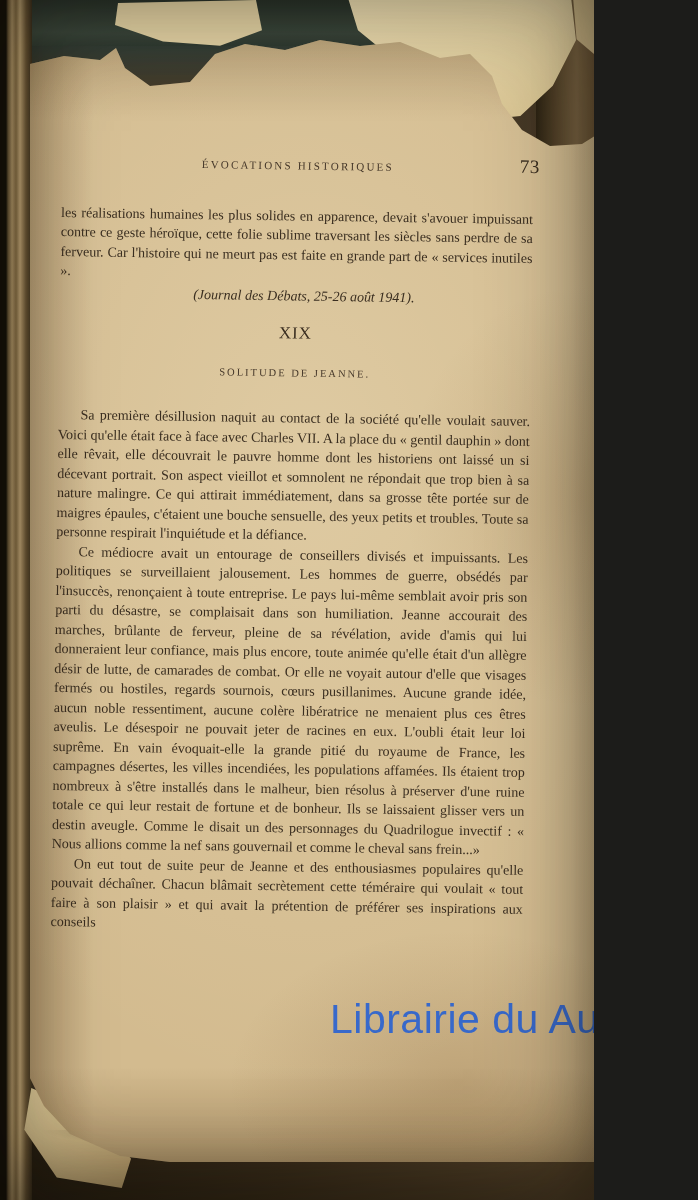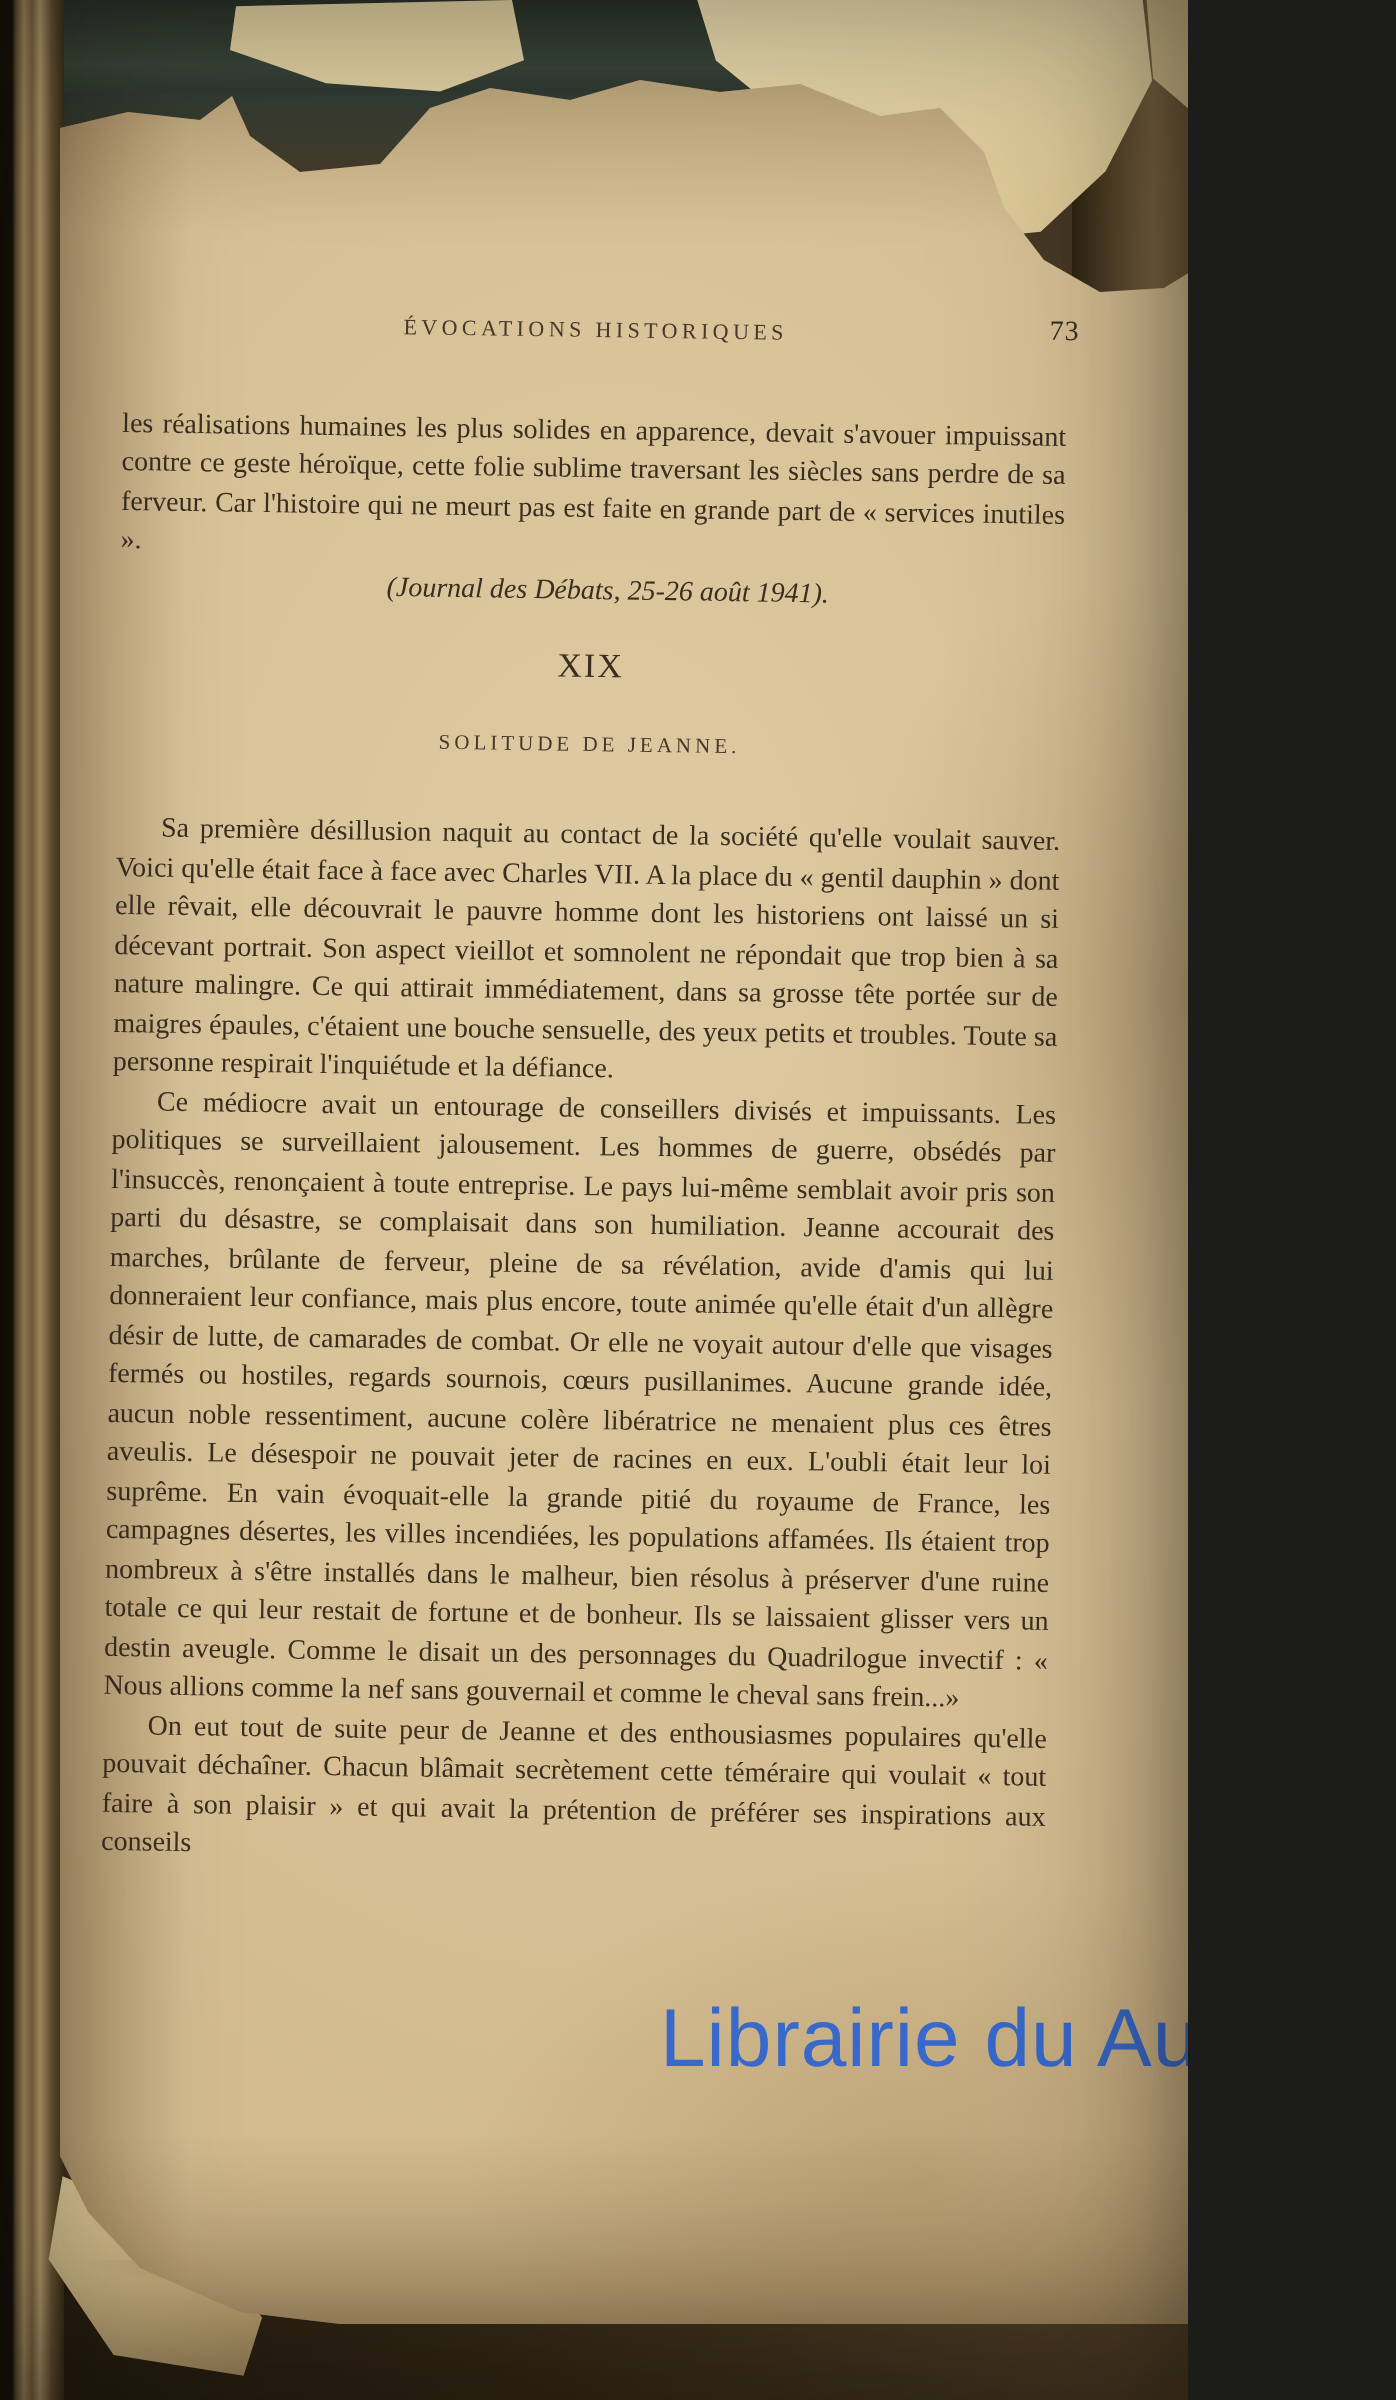--- a/index.html
+++ b/index.html
@@ -52,21 +52,21 @@
       578px 94px,598px 100px,612px 90px,
       612px 1128px,140px 1128px,90px 1122px,40px 1100px,14px 1072px,0px 1044px);
   }
   .content{
     position:absolute;left:32px;top:118px;width:472px;
     transform:rotate(0.85deg);transform-origin:top left;
     color:#3a2e20;font-size:14px;line-height:19.5px;
   }
   .runhead{position:relative;text-align:center;margin-bottom:30px;}
   .runhead-text{font-size:11px;letter-spacing:2.2px;color:#46382a;}
-  .pagenum{position:absolute;right:-6px;top:-2px;font-size:14px;letter-spacing:.5px;}
+  .pagenum{position:absolute;right:-6px;top:-2px;font-size:19px;letter-spacing:.5px;}
   p.body{margin:0;text-align:justify;text-indent:1.6em;}
   p.noindent{text-indent:0;}
   .attribution{margin:2px 0 0 0;text-align:center;font-style:italic;padding-left:16px;}
   .chapter{margin:18px 0 20px 0;text-align:center;font-size:17px;letter-spacing:1px;}
   .chap-title{margin:0 0 26px 0;text-align:center;font-size:10.5px;letter-spacing:2px;color:#46382a;}
   .watermark{
     position:absolute;left:330px;top:996px;z-index:10;white-space:nowrap;
     font-family:"Liberation Sans","DejaVu Sans",sans-serif;
     font-size:41px;color:rgba(44,99,208,.93);letter-spacing:.5px;
   }

